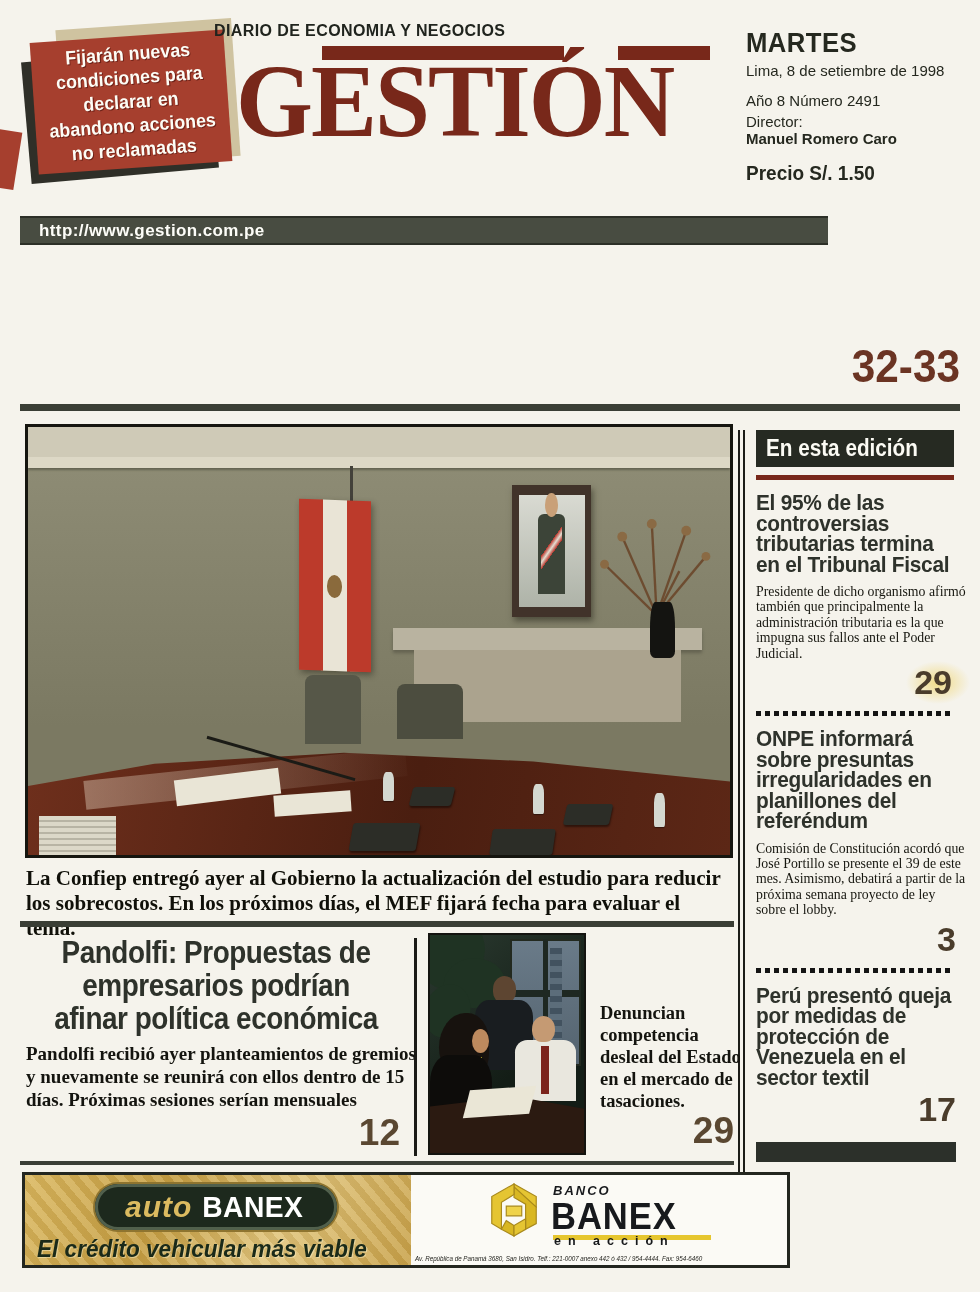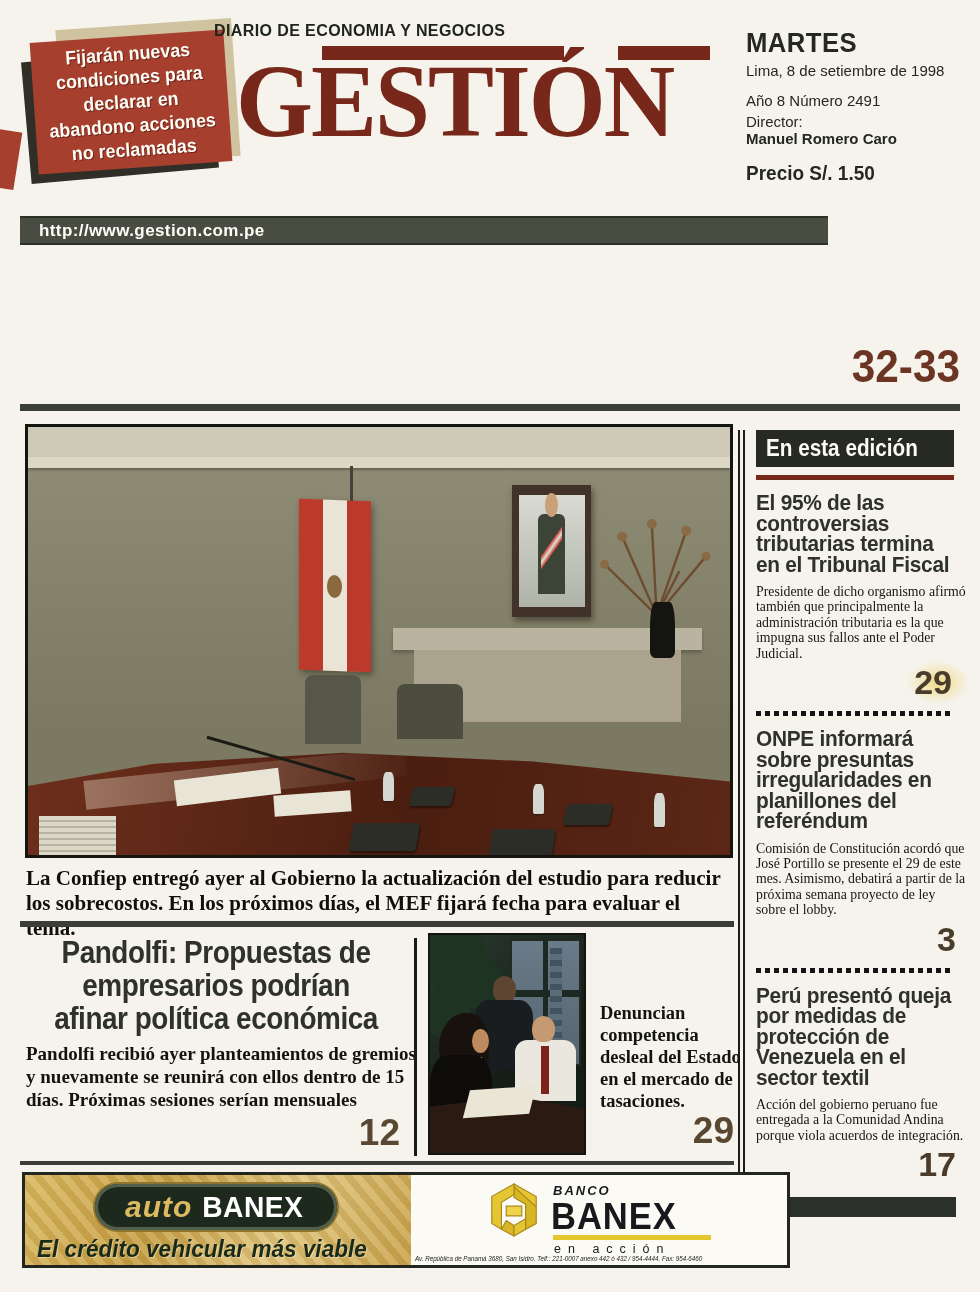--- a/index.html
+++ b/index.html
@@ -193,21 +193,21 @@
   .ad-banex-word { font-size:30px; font-weight:800; color:#ffffff; letter-spacing:.5px; transform:scaleX(.94); }
   .ad-tagline { position:absolute; left:12px; top:60px; z-index:2; font-size:24px; font-weight:800; font-style:italic;
     color:#1a2a19; transform:scaleX(.94); transform-origin:left; text-shadow:1px 1px 0 rgba(250,240,200,.5); }
   .ad-right { position:absolute; left:386px; top:0; width:318px; height:100%; }
   .ad-logo { position:absolute; left:74px; top:6px; width:58px; height:58px; }
   .ad-banco { position:absolute; left:142px; top:8px; font-size:13px; font-weight:800; font-style:italic;
     letter-spacing:2px; color:#17191c; }
   .ad-brandword { position:absolute; left:140px; top:21px; font-size:36px; font-weight:800;
     letter-spacing:1px; color:#17191c; transform:scaleX(.96); transform-origin:left; }
   .ad-yellowbar { position:absolute; left:142px; top:60px; width:158px; height:5px; background:#e6c62e; }
-  .ad-subbrand { position:absolute; left:143px; top:67px; font-size:12.5px; font-weight:400;
+  .ad-subbrand { position:absolute; left:143px; top:59px; font-size:12.5px; font-weight:700;
     letter-spacing:7px; color:#17191c; }
   .ad-address { position:absolute; left:4px; bottom:2px; width:400px; font-size:8px; font-style:italic;
     color:#23231e; white-space:nowrap; transform:scaleX(.78); transform-origin:left; }
 </style>
 </head>
 <body>
 
 <div class="page">
 
   <div class="abs edge-sticker"></div>
@@ -350,26 +350,25 @@
     <div class="sb-redline"></div>
 
     <div class="sb-headline">El 95% de las controversias tributarias termina en el Tribunal Fiscal</div>
     <div class="sb-body">Presidente de dicho organismo afirmó también que principalmente la administración tributaria es la que impugna sus fallos ante el Poder Judicial.</div>
     <div class="sb-page">
       <span class="glow"><b>29</b></span>
     </div>
     <div class="sb-dotted"></div>
 
     <div class="sb-headline">ONPE informará sobre presuntas irregularidades en planillones del referéndum</div>
-    <div class="sb-body">Comisión de Constitución acordó que José Portillo se presente el 29 de este mes. Asimismo, debatirá a partir de la próxima semana proyecto de ley sobre el lobby.</div>
+    <div class="sb-body">Comisión de Constitución acordó que José Portillo se presente el 39 de este mes. Asimismo, debatirá a partir de la próxima semana proyecto de ley sobre el lobby.</div>
     <div class="sb-page">3</div>
     <div class="sb-dotted"></div>
 
     <div class="sb-headline">Perú presentó queja por medidas de protección de Venezuela en el sector textil</div>
-    <div class="sb-body">Acción del gobierno peruano fue entregada a la Comunidad Andina porque viola acuerdos de integración.</div>
     <div class="sb-page">17</div>
     <div class="sb-endbar"></div>
   </aside>
 
   <p class="abs caption">La Confiep entregó ayer al Gobierno la actualización del estudio para reducir los sobrecostos. En los próximos días, el MEF fijará fecha para evaluar el tema.</p>
   <div class="abs rule rule-mid"></div>
 
   <div class="abs pan-headline">
     <span>Pandolfi: Propuestas de</span>
     <span>empresarios podrían</span>

